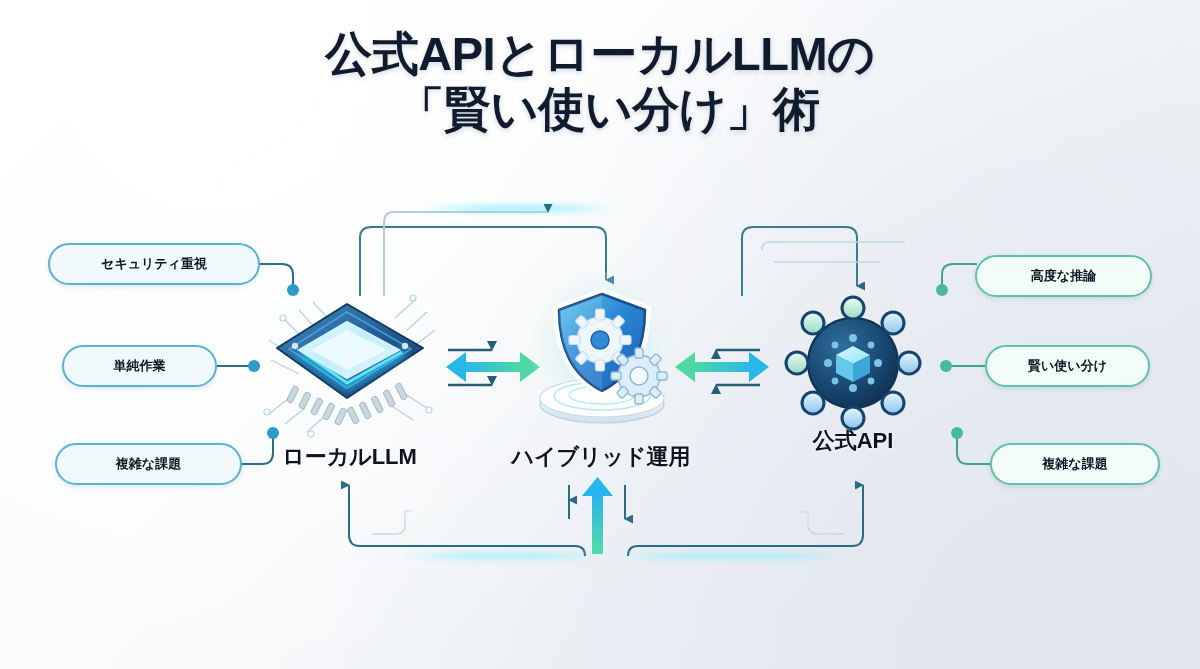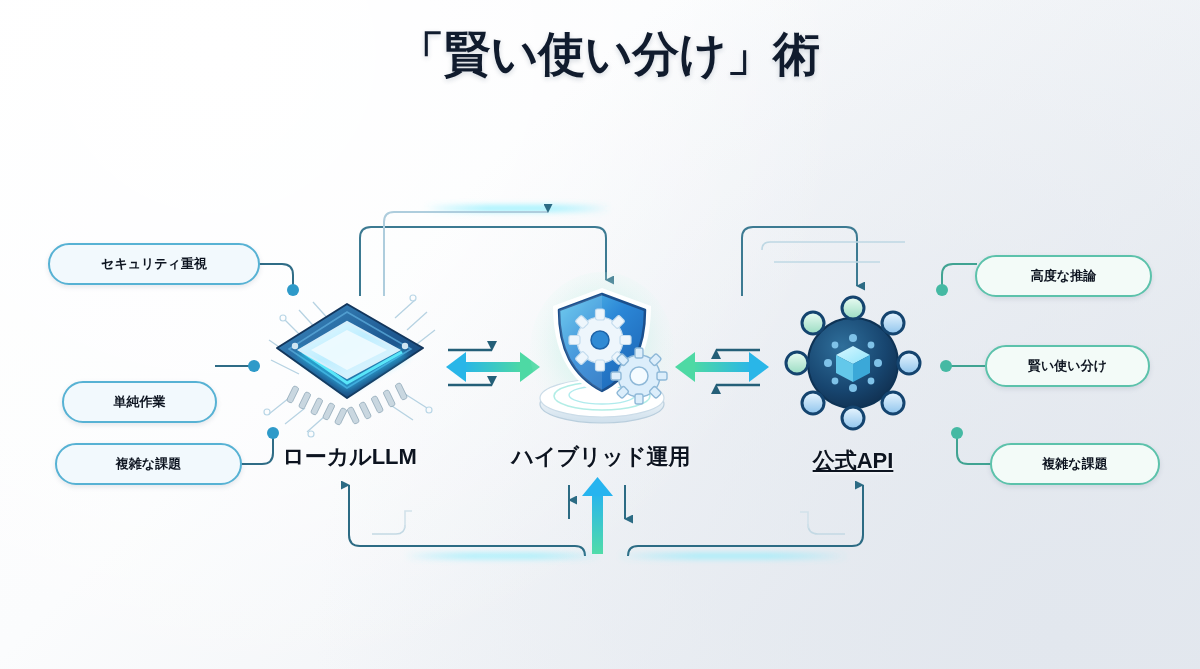--- a/index.html
+++ b/index.html
@@ -50,20 +50,21 @@
 
   
   .icon-wrap{position:absolute;}
 </style>
 </head>
 <body>
 
 <div id="stage">
 
   <div id="title">
+    <span>公式APIとローカルLLMの</span>
     <span class="l2">「賢い使い分け」術</span>
   </div>
 
   <svg class="layer">
     <defs>
       <linearGradient id="gradArrowR" x1="0" y1="0" x2="1" y2="0">
         <stop offset="0%" stop-color="#29b6e8"></stop>
         <stop offset="100%" stop-color="#4ed9a4"></stop>
       </linearGradient>
       <linearGradient id="gradArrowL" x1="0" y1="0" x2="1" y2="0">
@@ -366,26 +367,26 @@
         <circle cx="46" cy="40" r="11" fill="url(#nodeGreen)"></circle>
         <circle cx="126" cy="40" r="11" fill="url(#nodeG)"></circle>
         <circle cx="46" cy="120" r="11" fill="url(#nodeG)"></circle>
         <circle cx="126" cy="120" r="11" fill="url(#nodeG)"></circle>
       </g>
     </svg>
   </div>
 
   <div class="node-label" style="left:262px;top:442px;width:175px;">ローカルLLM</div>
   <div class="node-label" style="left:487px;top:442px;width:228px;">ハイブリッド運用</div>
-  <div class="node-label" style="left:768px;top:446px;width:170px;text-decoration:underline;">公式API</div>
+  <div class="node-label" style="left:768px;top:426px;width:170px;">公式API</div>
 
   <div class="pill blue" style="left:48px;top:243px;width:212px;">
     <span>セキュリティ重視</span>
   </div>
-  <div class="pill blue" style="left:62px;top:345px;width:155px;margin-top:36px;">
+  <div class="pill blue" style="left:62px;top:345px;width:155px;">
     <span>単純作業</span>
   </div>
   <div class="pill blue" style="left:55px;top:443px;width:187px;">
     <span>複雑な課題</span>
   </div>
 
   <div class="pill teal" style="left:975px;top:243px;width:177px;margin-top:12px;">
     <span>高度な推論</span>
   </div>
   <div class="pill teal" style="left:985px;top:345px;width:165px;">

